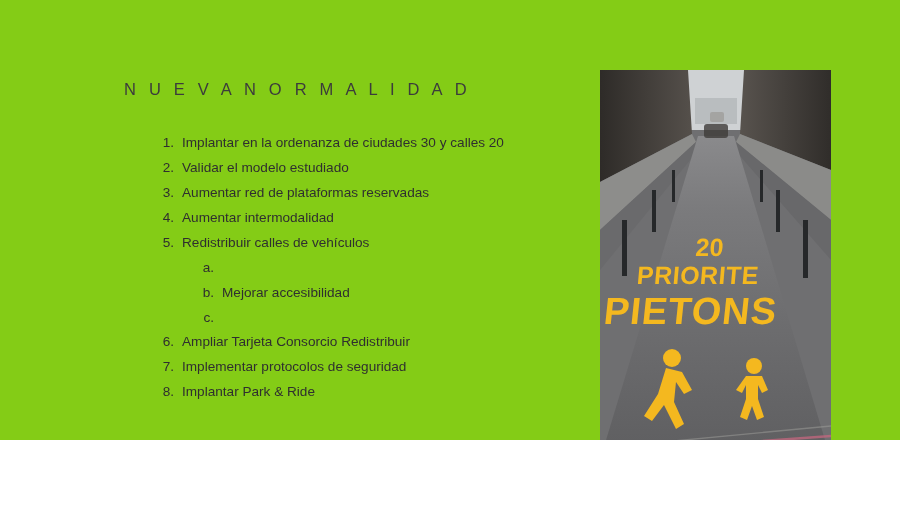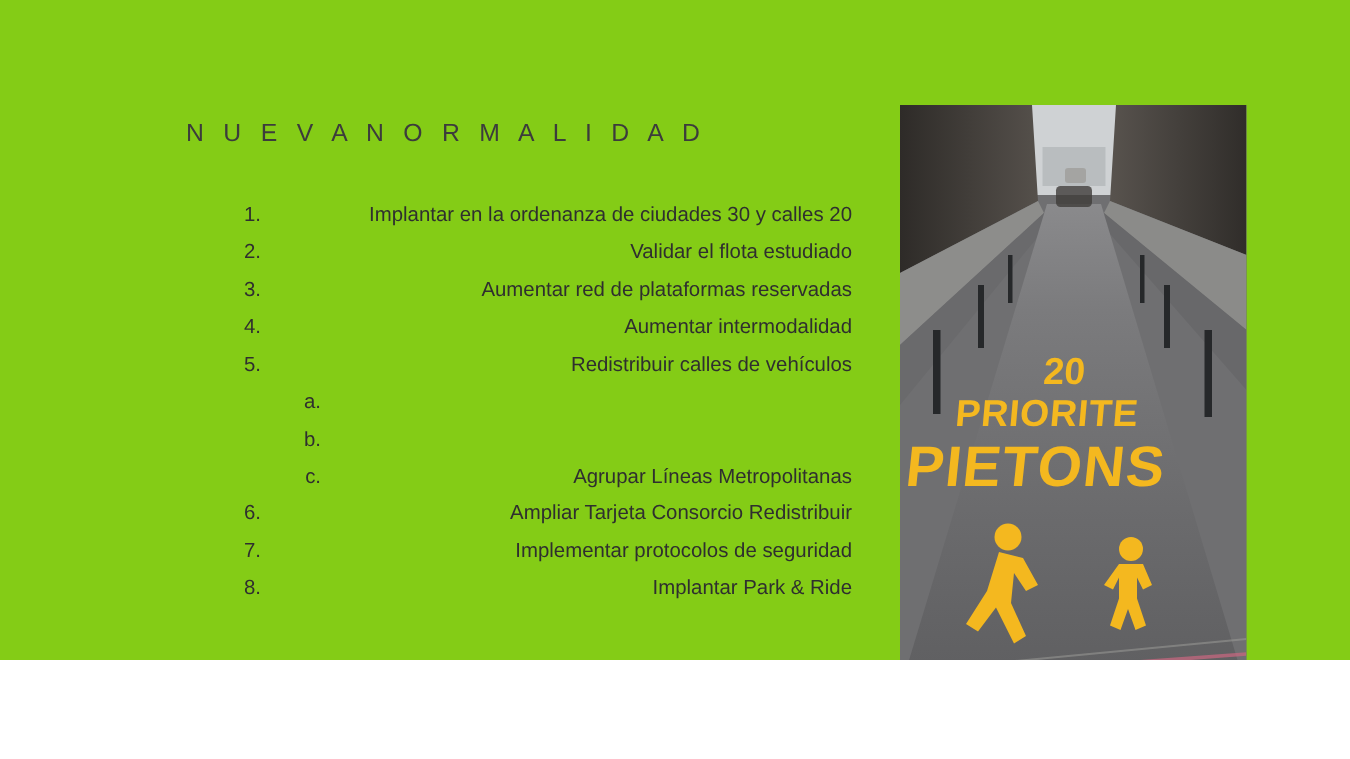--- a/index.html
+++ b/index.html
@@ -50,21 +50,20 @@
   .list-item.level-2 {
     padding-left: 44px;
     margin-bottom: 11px;
   }
   .list-item.level-2 .marker {
     width: 22px;
     flex: 0 0 22px;
   }
   .list-item .text {
     flex: 1 1 auto;
-    text-align: right;
   }
   .photo {
     position: absolute;
     left: 600px;
     top: 70px;
     width: 231px;
     height: 390px;
     overflow: hidden;
     background: #6d6d6f;
   }
@@ -81,43 +80,43 @@
 
   <div class="slide-title">N U E V A   N O R M A L I D A D</div>
 
   <div class="list">
     <div class="list-item level-1">
       <span class="marker">1.</span>
       <span class="text">Implantar en la ordenanza de ciudades 30 y calles 20</span>
     </div>
     <div class="list-item level-1">
       <span class="marker">2.</span>
-      <span class="text">Validar el flota estudiado</span>
+      <span class="text">Validar el modelo estudiado</span>
     </div>
     <div class="list-item level-1">
       <span class="marker">3.</span>
       <span class="text">Aumentar red de plataformas reservadas</span>
     </div>
     <div class="list-item level-1">
       <span class="marker">4.</span>
       <span class="text">Aumentar intermodalidad</span>
     </div>
     <div class="list-item level-1">
       <span class="marker">5.</span>
       <span class="text">Redistribuir calles de vehículos</span>
     </div>
     <div class="list-item level-2">
       <span class="marker">a.</span>
     </div>
     <div class="list-item level-2">
       <span class="marker">b.</span>
+      <span class="text">Mejorar accesibilidad</span>
     </div>
     <div class="list-item level-2">
       <span class="marker">c.</span>
-      <span class="text">Agrupar Líneas Metropolitanas</span>
     </div>
     <div class="list-item level-1">
       <span class="marker">6.</span>
       <span class="text">Ampliar Tarjeta Consorcio Redistribuir</span>
     </div>
     <div class="list-item level-1">
       <span class="marker">7.</span>
       <span class="text">Implementar protocolos de seguridad</span>
     </div>
     <div class="list-item level-1">

